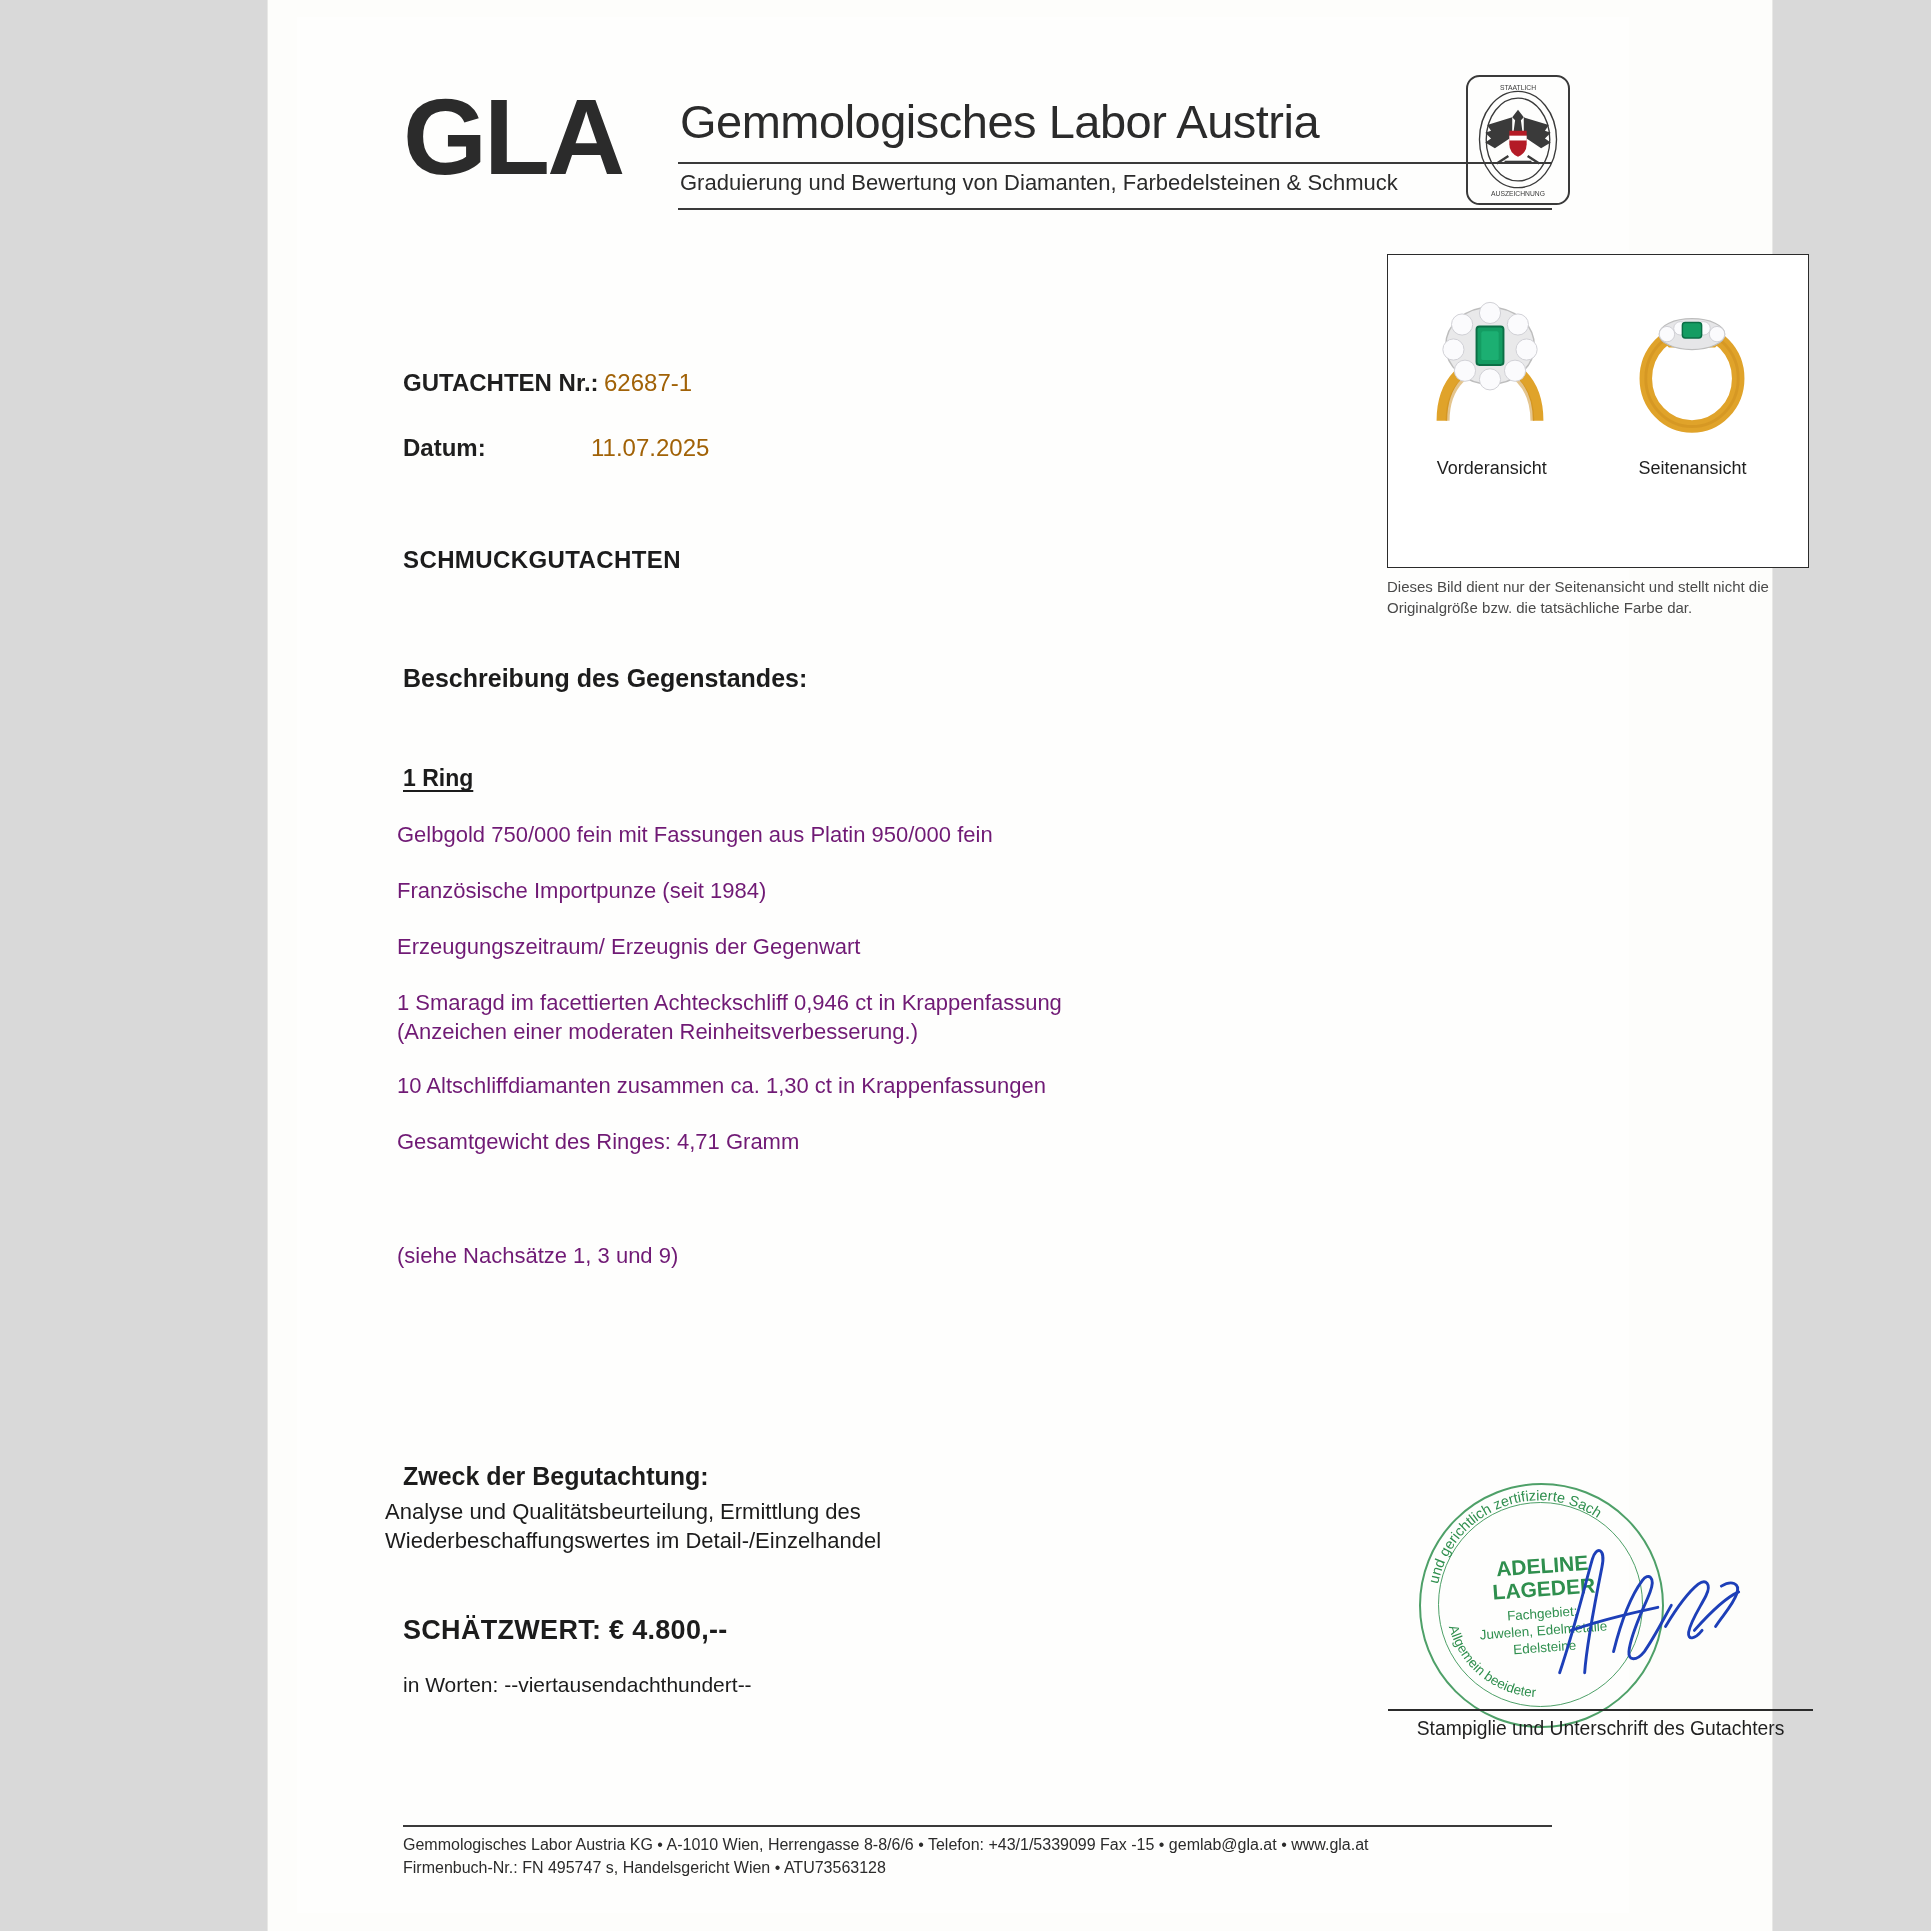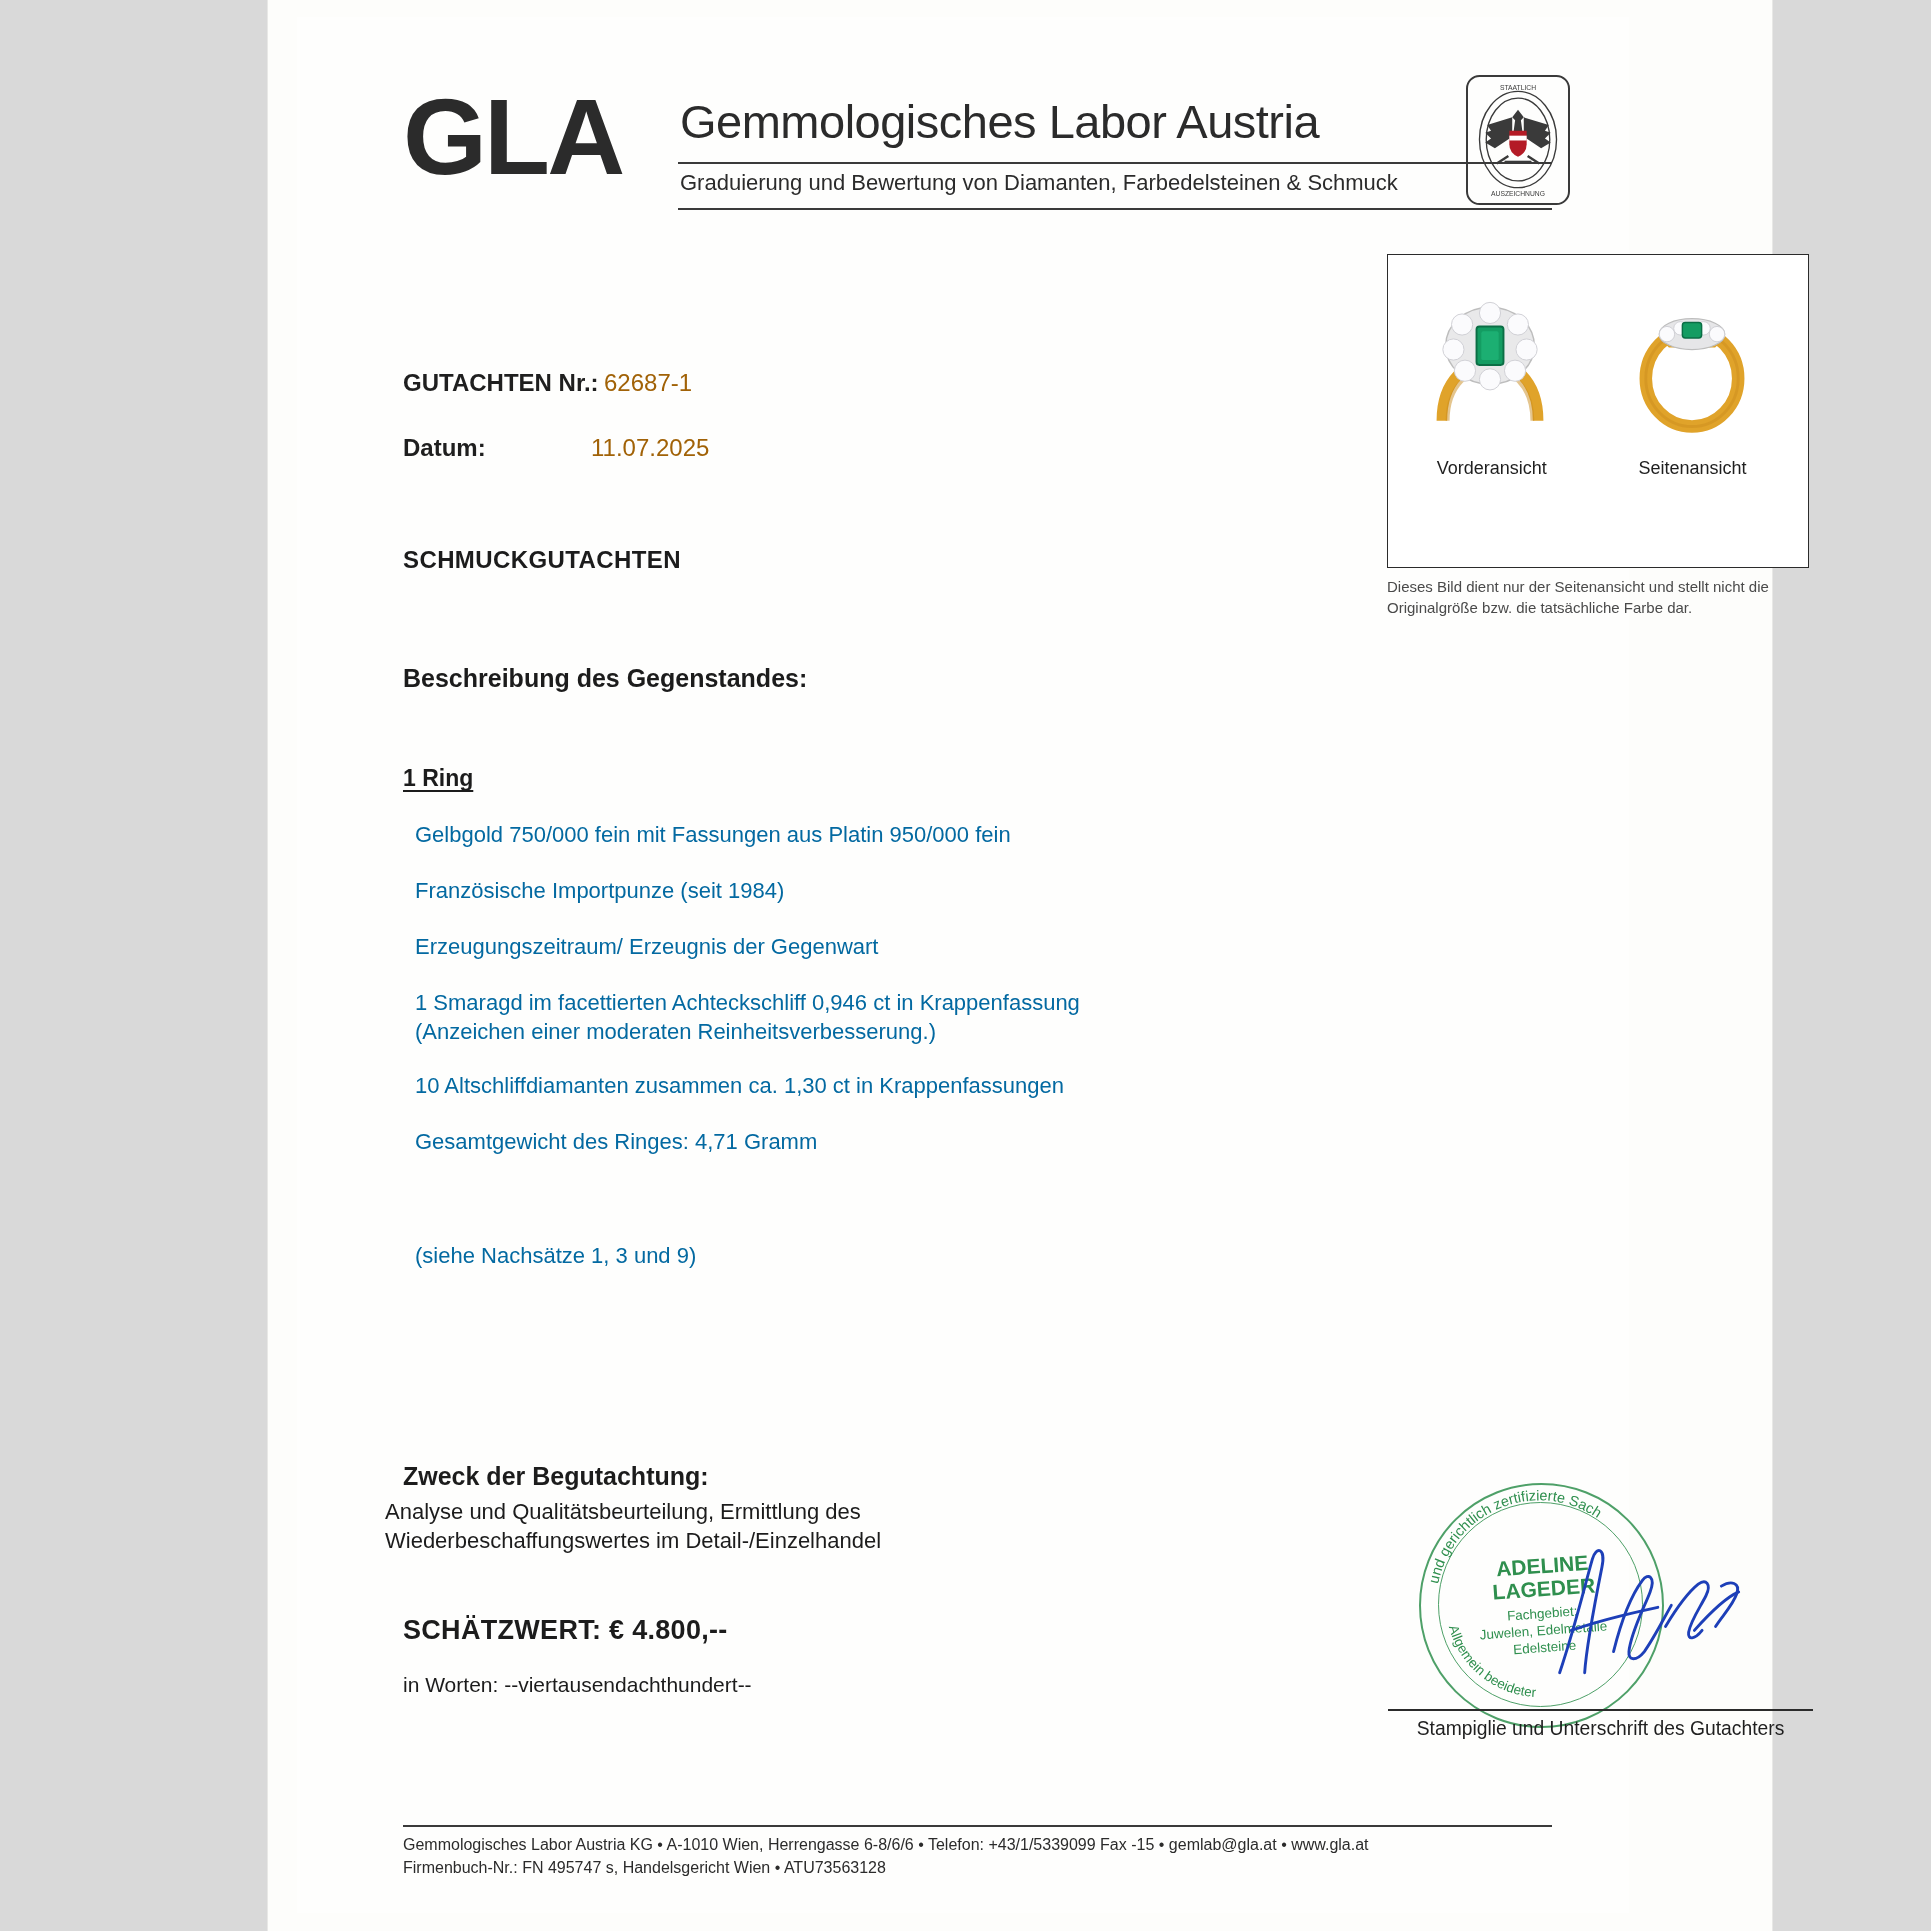--- a/index.html
+++ b/index.html
@@ -164,23 +164,23 @@
     left: 106px;
     top: 748px;
     font-size: 23px;
     font-weight: bold;
     text-decoration: underline;
     text-underline-offset: 3.9px;
     white-space: nowrap;
   }
   .body-line {
     position: absolute;
-    left: 118px;
+    left: 100px;
     font-size: 22px;
-    color: #0369a1;
+    color: #701a75;
     line-height: 1.28;
     white-space: pre-line;
   }
   .bl1 { top: 804px; }
   .bl2 { top: 860px; }
   .bl3 { top: 916px; }
   .bl4 { top: 972px; }
   .bl5 { top: 1055px; }
   .bl6 { top: 1111px; }
   .bl7 { top: 1225px; }
@@ -512,19 +512,19 @@
             <path d="M158 96 C174 78 190 62 204 56"></path>
             <path d="M186 50 C196 44 206 46 202 58 C198 70 186 82 180 92"></path>
           </g>
         </svg>
 
         <div class="sig-rule"></div>
         <div class="sig-cap">Stampiglie und Unterschrift des Gutachters</div>
       </div>
 
       <div class="footer-rule"></div>
-      <div class="footer-line fl1">Gemmologisches Labor Austria KG  •  A-1010 Wien, Herrengasse 6-8/6/6  •  Telefon: +43/1/5339099 Fax -15  •  gemlab@gla.at  •  www.gla.at</div>
+      <div class="footer-line fl1">Gemmologisches Labor Austria KG  •  A-1010 Wien, Herrengasse 8-8/6/6  •  Telefon: +43/1/5339099 Fax -15  •  gemlab@gla.at  •  www.gla.at</div>
       <div class="footer-line fl2">Firmenbuch-Nr.: FN 495747 s, Handelsgericht Wien  •  ATU73563128</div>
 
     </div>
   </div>
 </div>
 
 
 </body></html>

